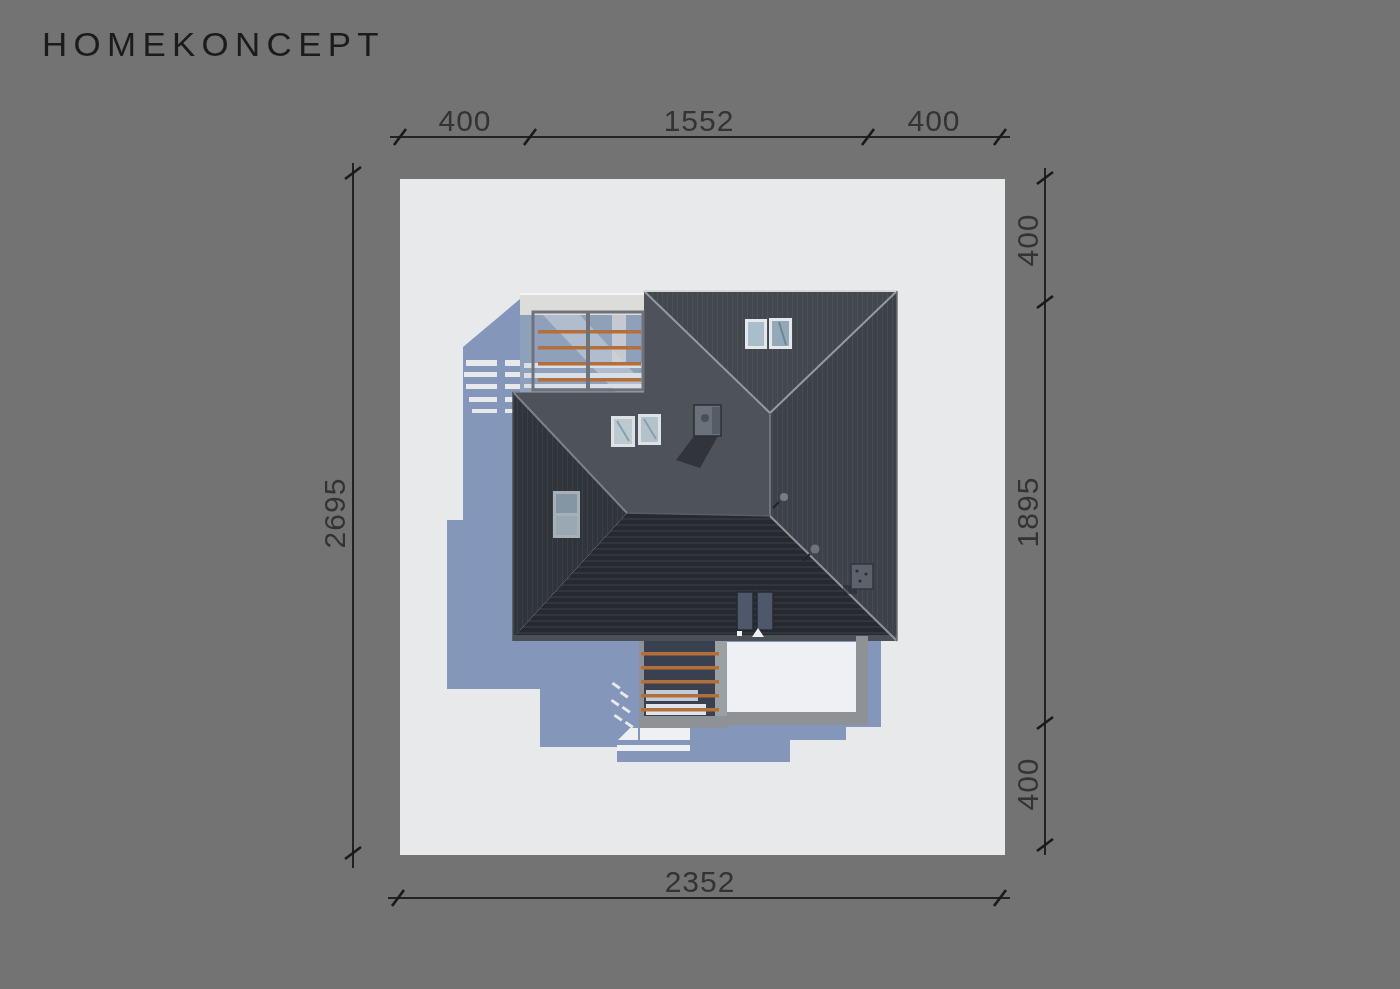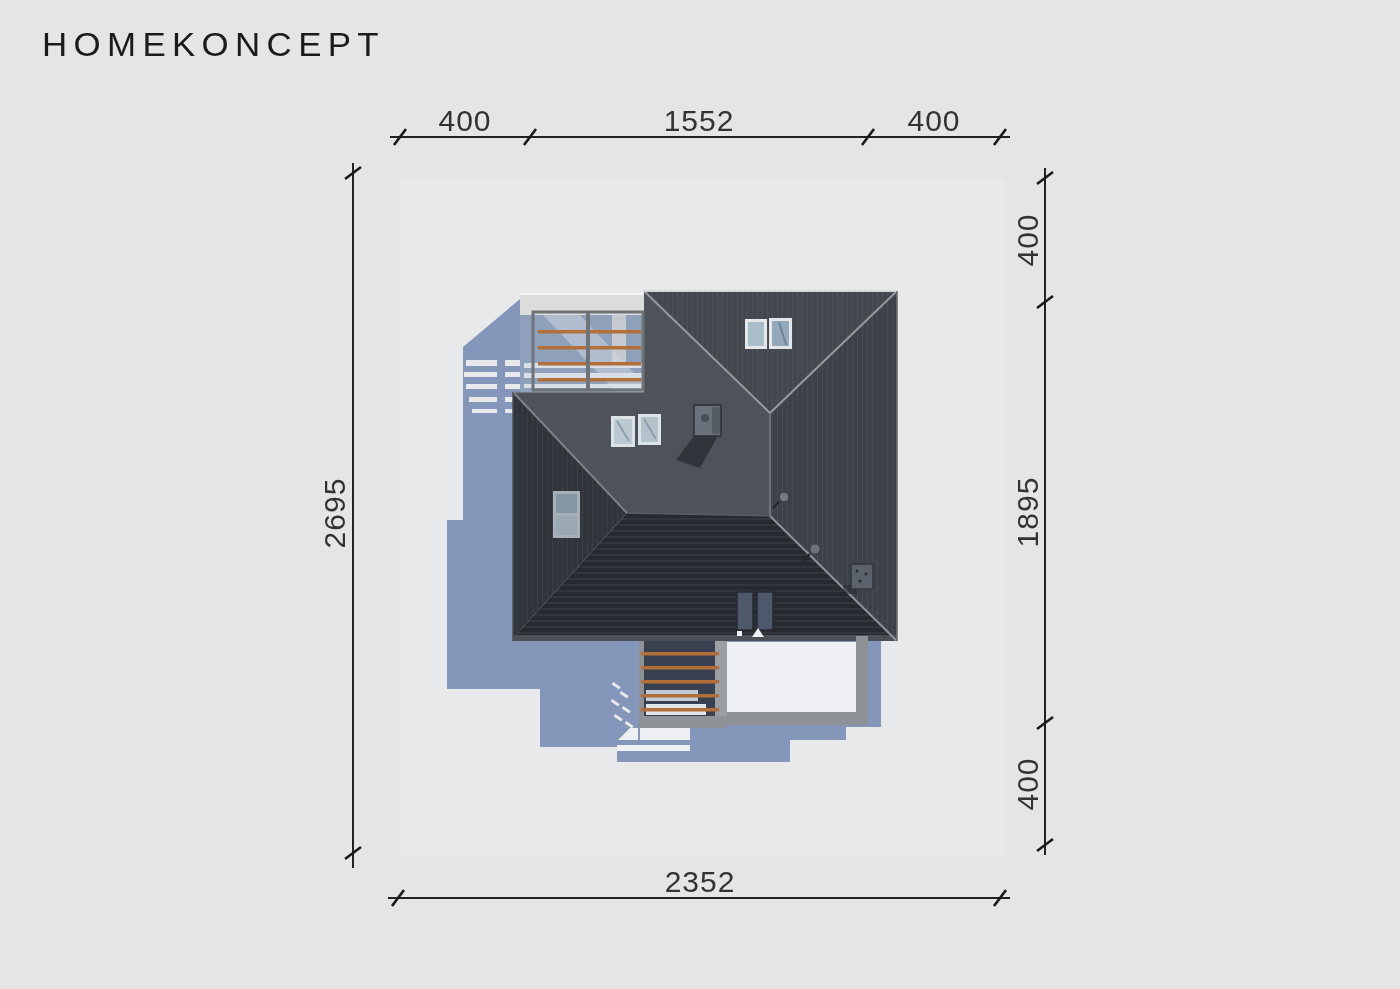--- a/index.html
+++ b/index.html
@@ -1,16 +1,16 @@
 <!DOCTYPE html>
 <html><head>
 <meta charset="utf-8">
 <style>
   html,body{margin:0;padding:0;background:#ffffff;}
-  .stage{position:relative;width:1400px;height:989px;background:#e5e5e5;overflow:hidden;
+  .stage{position:relative;width:1400px;height:989px;background:#737373;overflow:hidden;
          font-family:"Liberation Sans", sans-serif;}
   svg{display:block;}
   .dim-text{fill:#333333;font-family:"Liberation Sans", sans-serif;font-size:30px;letter-spacing:1px;}
   .dim-line{stroke:#222222;stroke-width:2;}
   .dim-tick{stroke:#1a1a1a;stroke-width:2.6;}
   .logo-text{fill:#1b1b1b;font-family:"Liberation Sans", sans-serif;font-size:33px;letter-spacing:6px;}
 </style>
 </head>
 <body>
 

